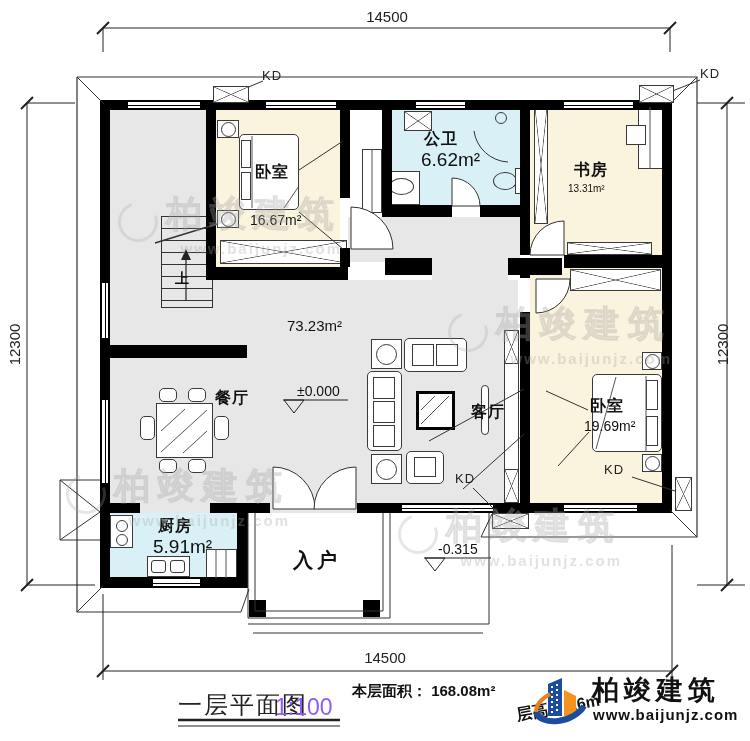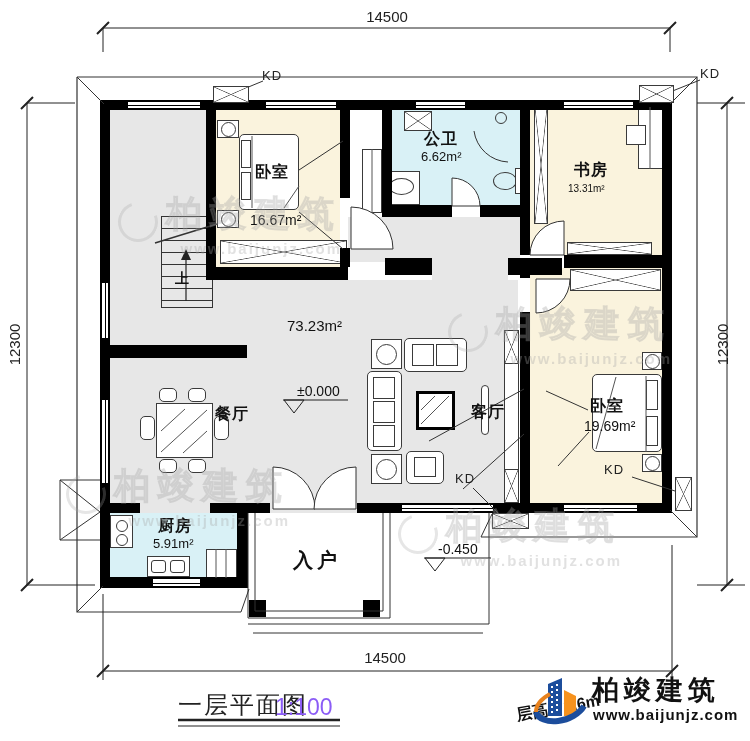--- a/index.html
+++ b/index.html
@@ -15,21 +15,21 @@
   .winV{position:absolute;background:#fff;border-left:2px solid #000;border-right:2px solid #000;box-sizing:border-box;}
   .winV::before{content:"";position:absolute;top:0;bottom:0;left:50%;width:1px;background:#000;}
   .f{position:absolute;background:#fff;border:1px solid #3a3a3a;box-sizing:border-box;}
   .hx{position:absolute;background-color:#fff;border:1px solid #3a3a3a;box-sizing:border-box;
       background-image:linear-gradient(to top right,transparent calc(50% - .7px),#555 50%,transparent calc(50% + .7px)),
                        linear-gradient(to bottom right,transparent calc(50% - .7px),#555 50%,transparent calc(50% + .7px));}
   .rnd{border-radius:5px;}
   .circ{position:absolute;border:1px solid #3a3a3a;border-radius:50%;box-sizing:border-box;}
   .t{position:absolute;white-space:nowrap;color:#111;}
   .rm{font-size:16px;font-weight:bold;letter-spacing:1px;}
-  .ar{font-size:13px;}
+  .ar{font-size:19px;}
   .dim{font-size:15px;color:#222;}
   .kd{font-size:13px;color:#222;letter-spacing:1px;}
   svg.lines{position:absolute;left:0;top:0;z-index:40;pointer-events:none;}
   .lab{z-index:45;}
   .wm{position:absolute;z-index:55;pointer-events:none;opacity:.55;}
   .wm .big{font-size:36px;font-weight:bold;letter-spacing:8px;color:rgba(190,190,190,.25);
            -webkit-text-stroke:1px rgba(160,160,160,.55);}
   .wm .small{font-size:15px;font-weight:bold;letter-spacing:2px;color:rgba(165,165,165,.6);text-align:right;margin-top:-2px;}
   .wm .ic{display:inline-block;width:34px;height:34px;border:3px solid rgba(165,165,165,.5);border-radius:50%;
           border-top-color:transparent;vertical-align:middle;margin-right:8px;transform:rotate(25deg);}
@@ -218,30 +218,30 @@
   <div class="t kd lab" style="left:455px;top:471px">KD</div>
   <div class="t kd lab" style="left:604px;top:462px">KD</div>
 
   <div class="t rm lab" style="left:255px;top:162px">卧室</div>
   <div class="t ar lab" style="left:250px;top:212px;font-size:14px">16.67m²</div>
   <div class="t rm lab" style="left:424px;top:129px">公卫</div>
   <div class="t ar lab" style="left:421px;top:149px">6.62m²</div>
   <div class="t rm lab" style="left:574px;top:160px">书房</div>
   <div class="t ar lab" style="left:568px;top:183px;font-size:10px">13.31m²</div>
   <div class="t lab" style="left:287px;top:317px;font-size:15px">73.23m²</div>
-  <div class="t rm lab" style="left:215px;top:404px">餐厅</div>
+  <div class="t rm lab" style="left:215px;top:388px">餐厅</div>
   <div class="t rm lab" style="left:471px;top:402px">客厅</div>
   <div class="t rm lab" style="left:590px;top:396px">卧室</div>
   <div class="t ar lab" style="left:584px;top:418px;font-size:14px">19.69m²</div>
   <div class="t rm lab" style="left:158px;top:516px">厨房</div>
   <div class="t ar lab" style="left:153px;top:536px">5.91m²</div>
   <div class="t lab" style="left:293px;top:547px;font-size:20px;font-weight:bold;letter-spacing:4px">入户</div>
 
   <div class="t lab" style="left:297px;top:383px;font-size:14px">±0.000</div>
-  <div class="t lab" style="left:438px;top:541px;font-size:14px">-0.450</div>
+  <div class="t lab" style="left:438px;top:541px;font-size:14px">-0.315</div>
   <div class="t lab" style="left:175px;top:270px;font-size:14px;font-weight:bold">上</div>
 
   <div class="wm" style="left:118px;top:190px">
     <div><span class="ic"></span><span class="big">柏竣建筑</span></div>
     <div class="small">www.baijunjz.com</div>
   </div>
   <div class="wm" style="left:448px;top:300px">
     <div><span class="ic"></span><span class="big">柏竣建筑</span></div>
     <div class="small">www.baijunjz.com</div>
   </div>
@@ -253,20 +253,21 @@
     <div><span class="ic"></span><span class="big">柏竣建筑</span></div>
     <div class="small">www.baijunjz.com</div>
   </div>
 
   <div class="t tb" style="left:178px;top:689px;font-size:24px;color:#222;letter-spacing:2px">一层平面图</div>
   <div class="t tb" style="left:275px;top:694px;font-size:23px;color:#8b5cf6">1:100</div>
   <svg class="lines tb" style="z-index:60" width="750" height="741">
     <path d="M178,720 H340" stroke="#222" stroke-width="2.5" fill="none"></path>
     <path d="M178,726 H340" stroke="#222" stroke-width="1.2" fill="none"></path>
   </svg>
+  <div class="t tb" style="left:352px;top:682px;font-size:15px;font-weight:600">本层面积： 168.08m²</div>
   <div class="t" style="left:516px;top:698px;font-size:16px;font-weight:600;transform:rotate(-10deg);z-index:58">层高：3.6m</div>
 
   <div class="t tb" style="left:530px;top:670px;width:220px;height:66px">
     <svg width="60" height="62" style="position:absolute;left:0;top:2px">
       <path d="M18,12 L18,44 L32,44 L32,6 Z" fill="#1c4d9c"></path>
       <path d="M34,18 L34,44 L46,44 L46,24 Z" fill="#f6921e"></path>
       <g stroke="#fff" stroke-width="2">
         <path d="M22,14 V42 M27,12 V42" stroke-dasharray="2,3"></path>
       </g>
       <path d="M6,40 A26,16 -18 0 0 54,34" fill="none" stroke="#1c4d9c" stroke-width="6"></path>

